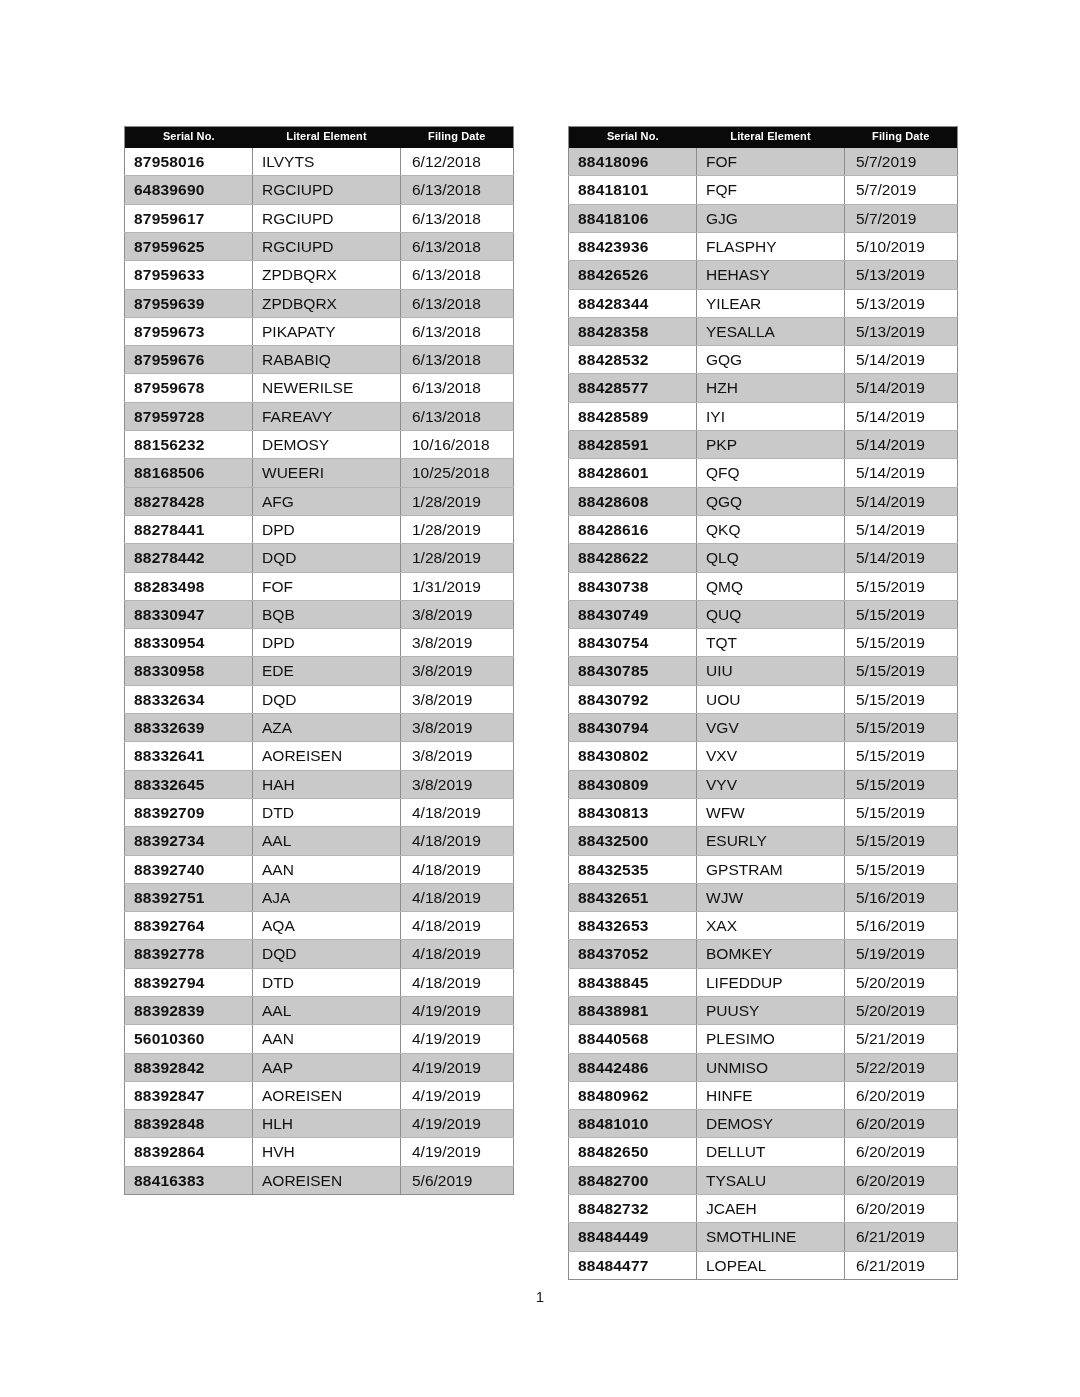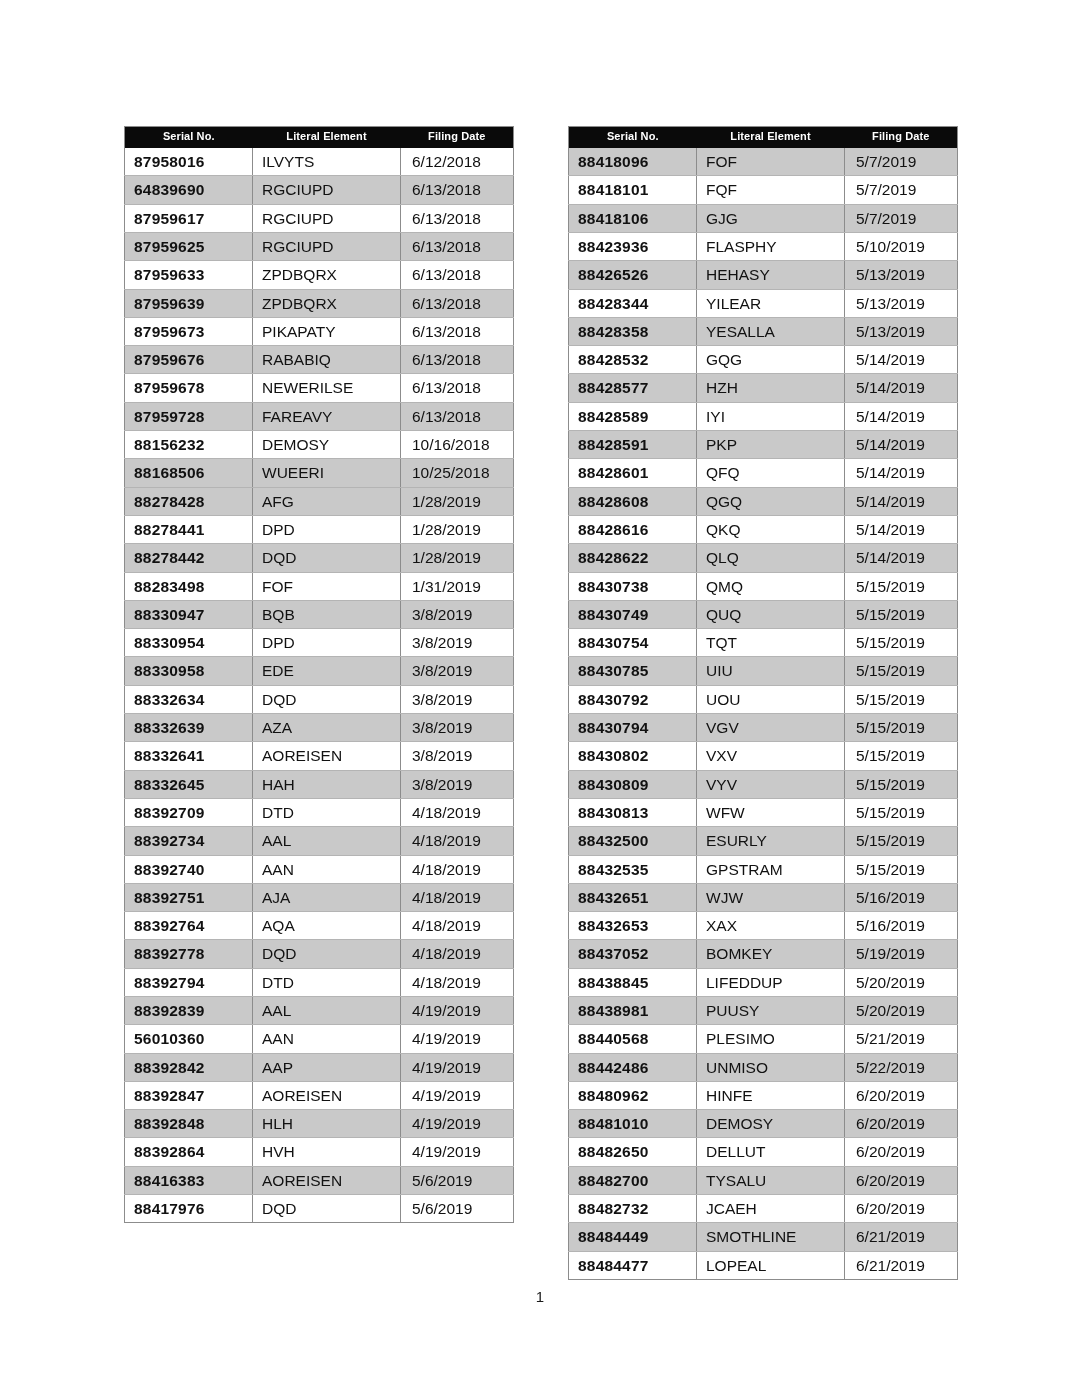--- a/index.html
+++ b/index.html
@@ -305,25 +305,20 @@
             <tr class="plain">
               <td class="serial">88392864</td>
               <td class="literal">HVH</td>
               <td class="date">4/19/2019</td>
             </tr>
             <tr class="shaded">
               <td class="serial">88416383</td>
               <td class="literal">AOREISEN</td>
               <td class="date">5/6/2019</td>
             </tr>
-            <tr class="plain">
-              <td class="serial">88417976</td>
-              <td class="literal">DQD</td>
-              <td class="date">5/6/2019</td>
-            </tr>
           </tbody>
       </table>
     </div>
 
     <div class="table-wrap right">
       <table class="listing">
         <colgroup>
           <col class="c-serial">
             <col class="c-literal">
             <col class="c-date">

